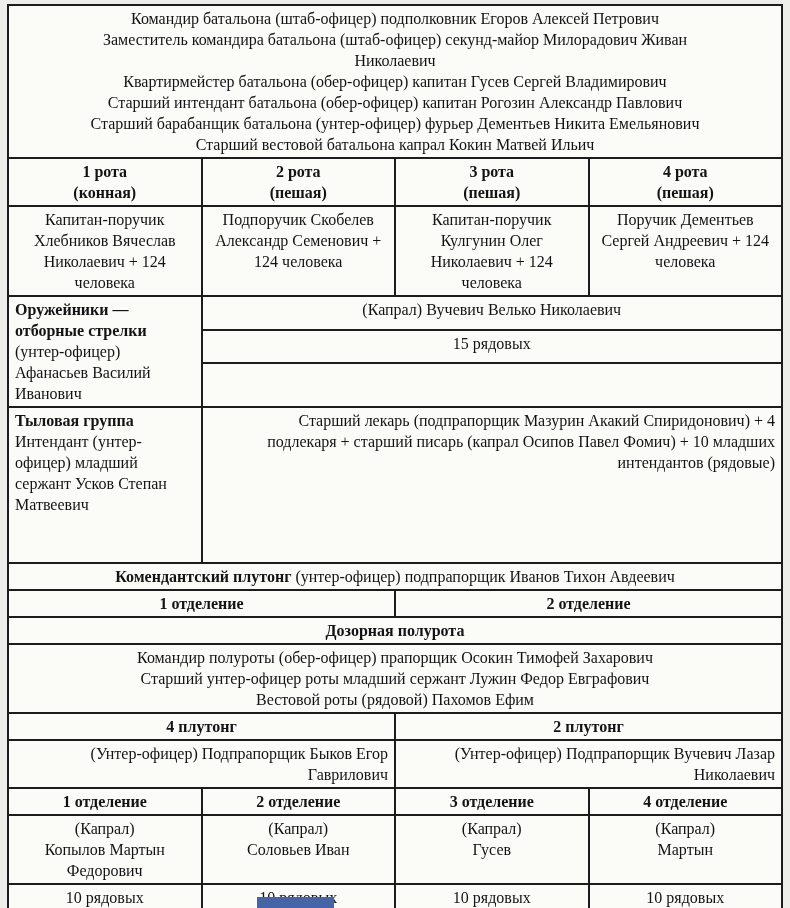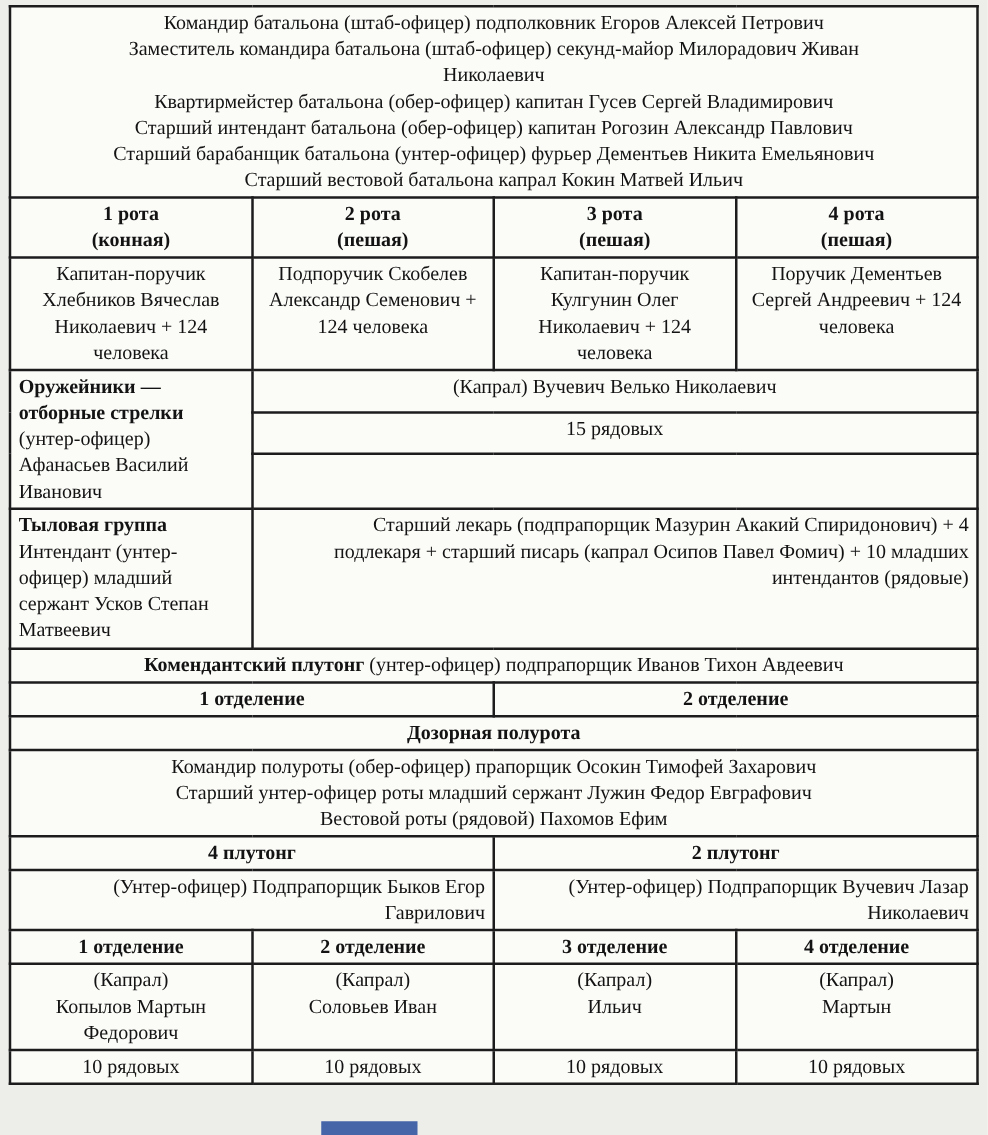--- a/index.html
+++ b/index.html
@@ -24,21 +24,21 @@
     font-size: 16px; line-height: 21px;
     vertical-align: top;
     word-wrap: break-word;
   }
   .center { text-align: center; }
   .left   { text-align: left; }
   .b      { font-weight: bold; }
   .hdr-inner { max-width: 640px; margin: 0 auto; }
   .staff-text { text-indent: 46px; text-align: right; }
   .row-commanders td { height: 86px; }
-  .row-rear td { height: 112px; }
+  .row-rear td { height: 156px; }
   .row-corporals td { height: 54px; border-radius: 28px; }
   .row-leaders td { height: 44px; text-align: right; }
   .empty-cell { height: 44px; }
   .artifact {
     position: absolute; left: 257px; top: 897px; width: 77px; height: 11px;
     background: var(--artifact, #4565a8);
   }
 </style>
 </head>
 <body>
@@ -159,21 +159,21 @@
         <td class="center">
           <div>(Капрал)</div>
           <div>Копылов Мартын Федорович</div>
         </td>
         <td class="center">
           <div>(Капрал)</div>
           <div>Соловьев Иван</div>
         </td>
         <td class="center">
           <div>(Капрал)</div>
-          <div>Ильич</div>
+          <div>Гусев</div>
         </td>
         <td class="center">
           <div>(Капрал)</div>
           <div>Мартын</div>
         </td>
       </tr>
       <tr>
         <td class="center">10 рядовых</td>
         <td class="center">10 рядовых</td>
         <td class="center">10 рядовых</td>

